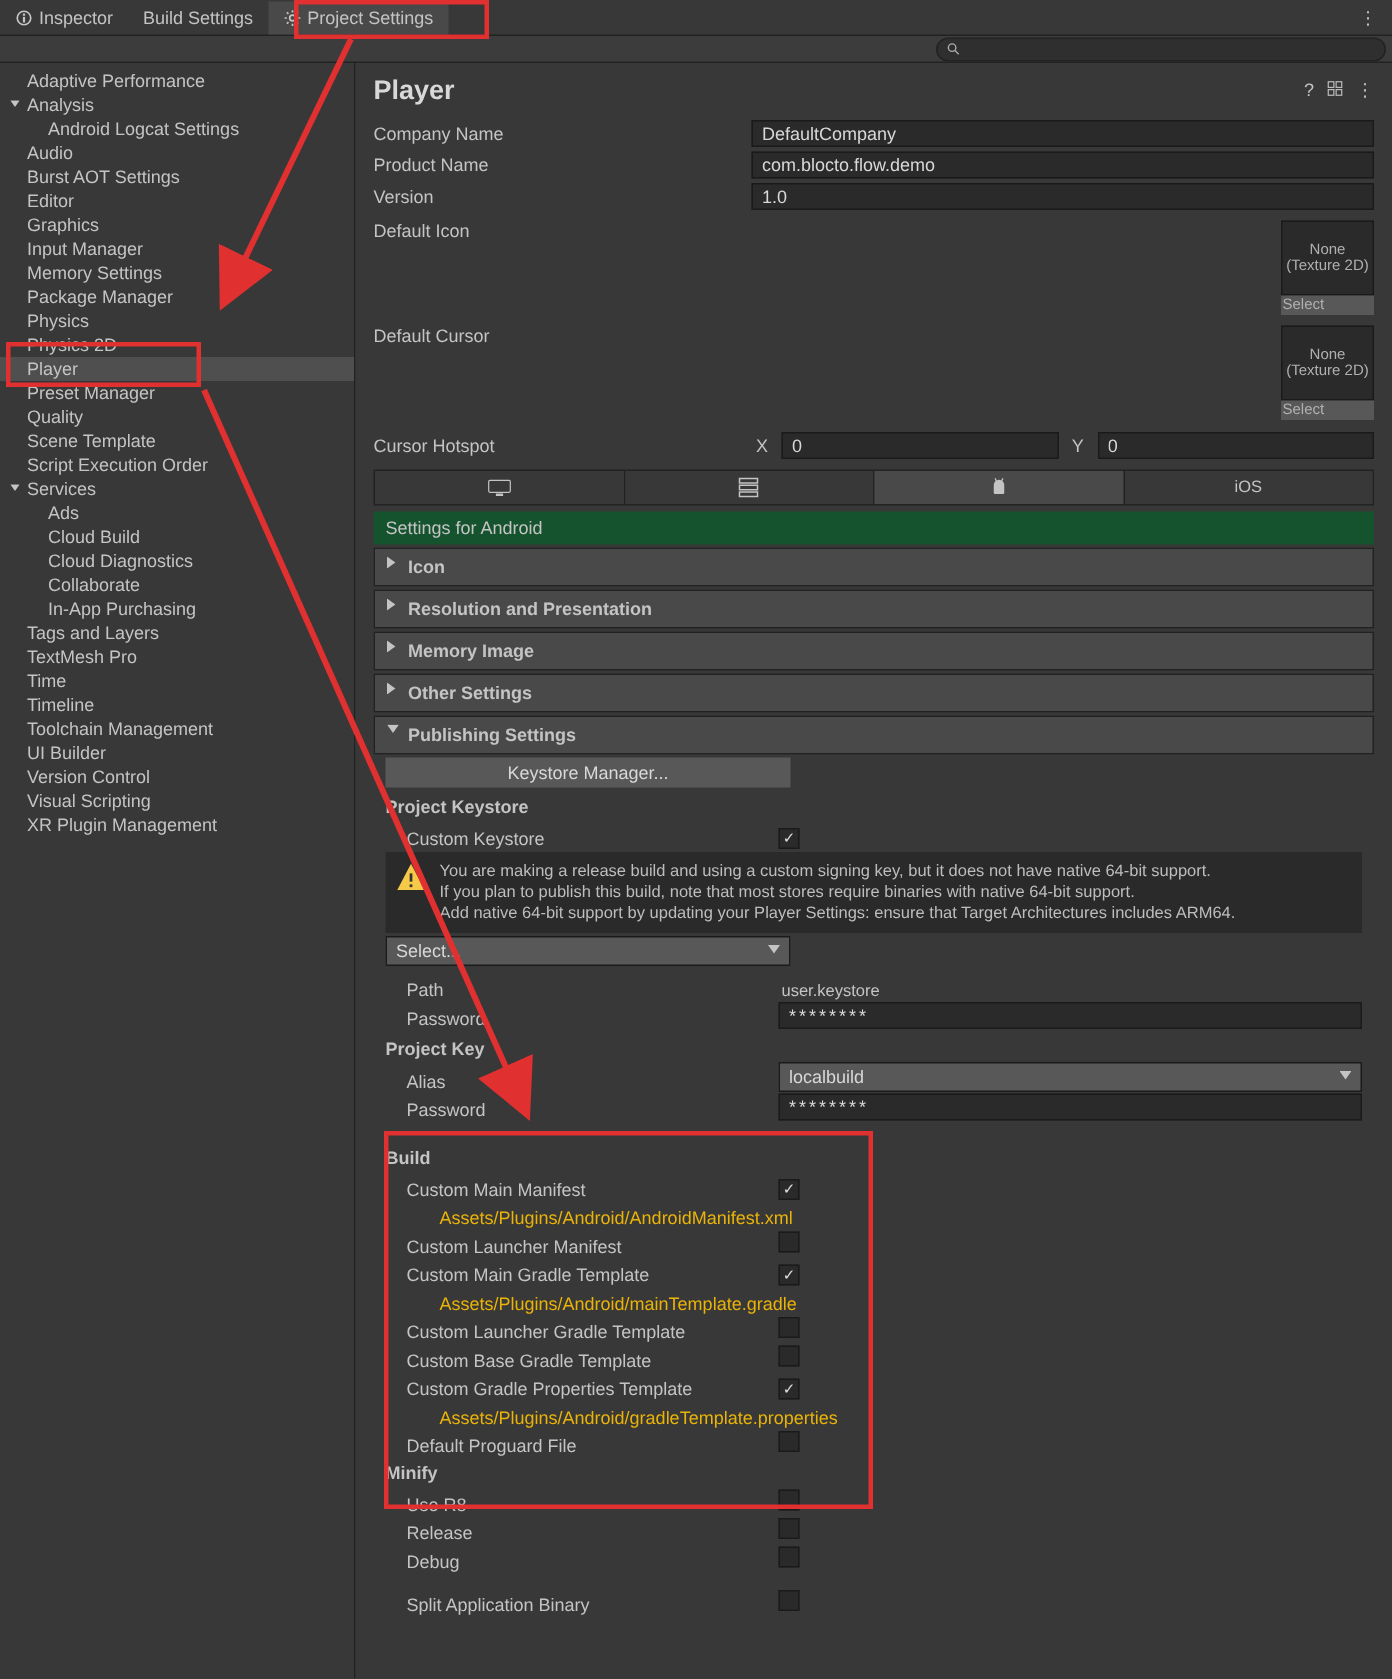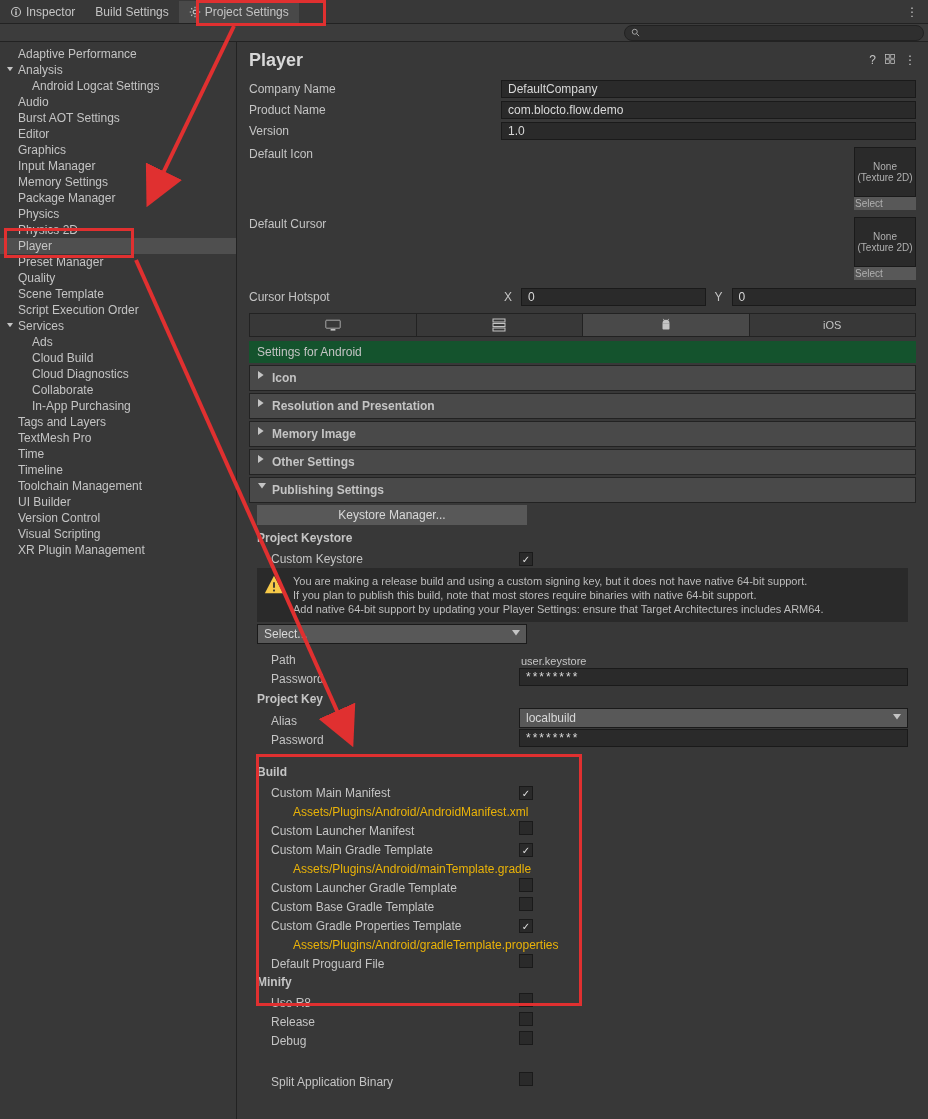--- a/index.html
+++ b/index.html
@@ -381,21 +381,21 @@
           </div>
         <div class="crow">
             <div class="clabel">Release</div>
             <div class="cval"><span class="chk"></span></div>
           </div>
         <div class="crow">
             <div class="clabel">Debug</div>
             <div class="cval"><span class="chk"></span></div>
           </div>
 
-        <div class="crow" style="margin-top:22px">
+        <div class="crow" style="margin-top:10px">
             <div class="clabel">Split Application Binary</div>
             <div class="cval"><span class="chk"></span></div>
           </div>
       </div>
     </div>
   </div>
 </div>
 
 <div class="redbox" style="left:196px; top:0px; width:130px; height:26px;"></div>
 <div class="redbox" style="left:4px; top:228px; width:130px; height:30px;"></div>

